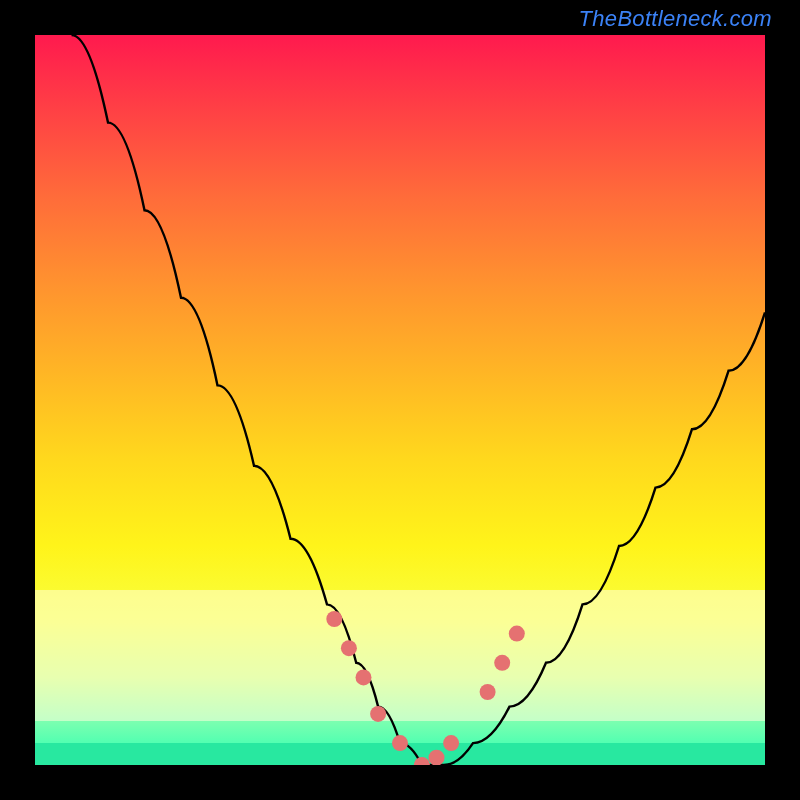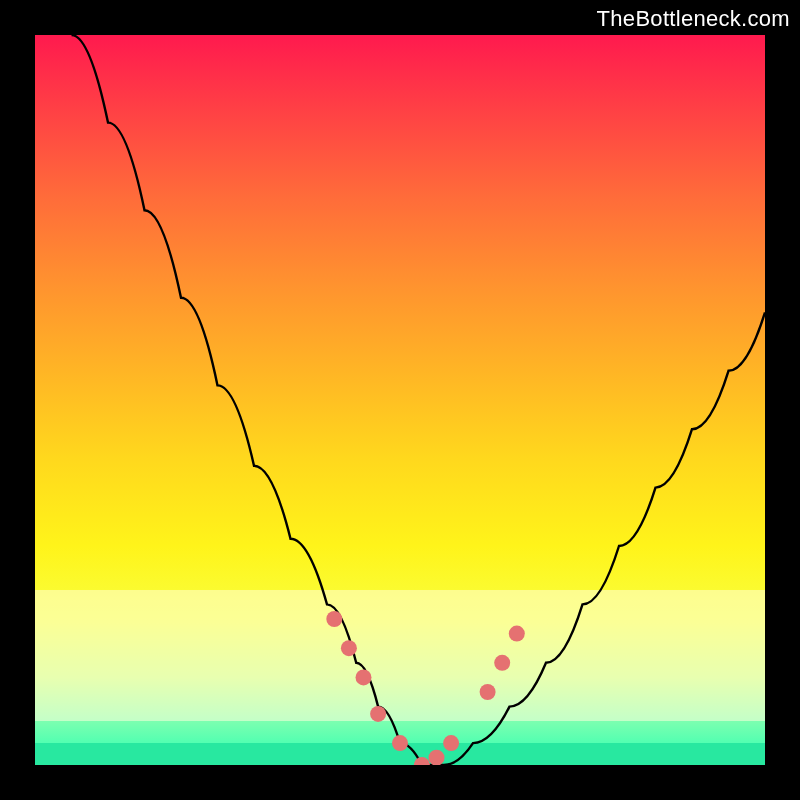--- a/index.html
+++ b/index.html
@@ -33,25 +33,26 @@
       #fff41a 70%,
       #f8ff3e 80%,
       #ccff7a 88%,
       #7cffb0 94%,
       #28ffb2 100%
     );
   }
   .watermark {
     position: absolute;
     top: 6px;
-    right: 10px;
-    color: #ffffff;
+    right: 28px;
+    color: #3b82f6;
     font-size: 22px;
     font-weight: 500;
     letter-spacing: 0.3px;
+    font-style: italic;
   }
   svg.curve {
     position: absolute;
     left: 0;
     top: 0;
     width: 730px;
     height: 730px;
   }
   .band {
     position: absolute;

